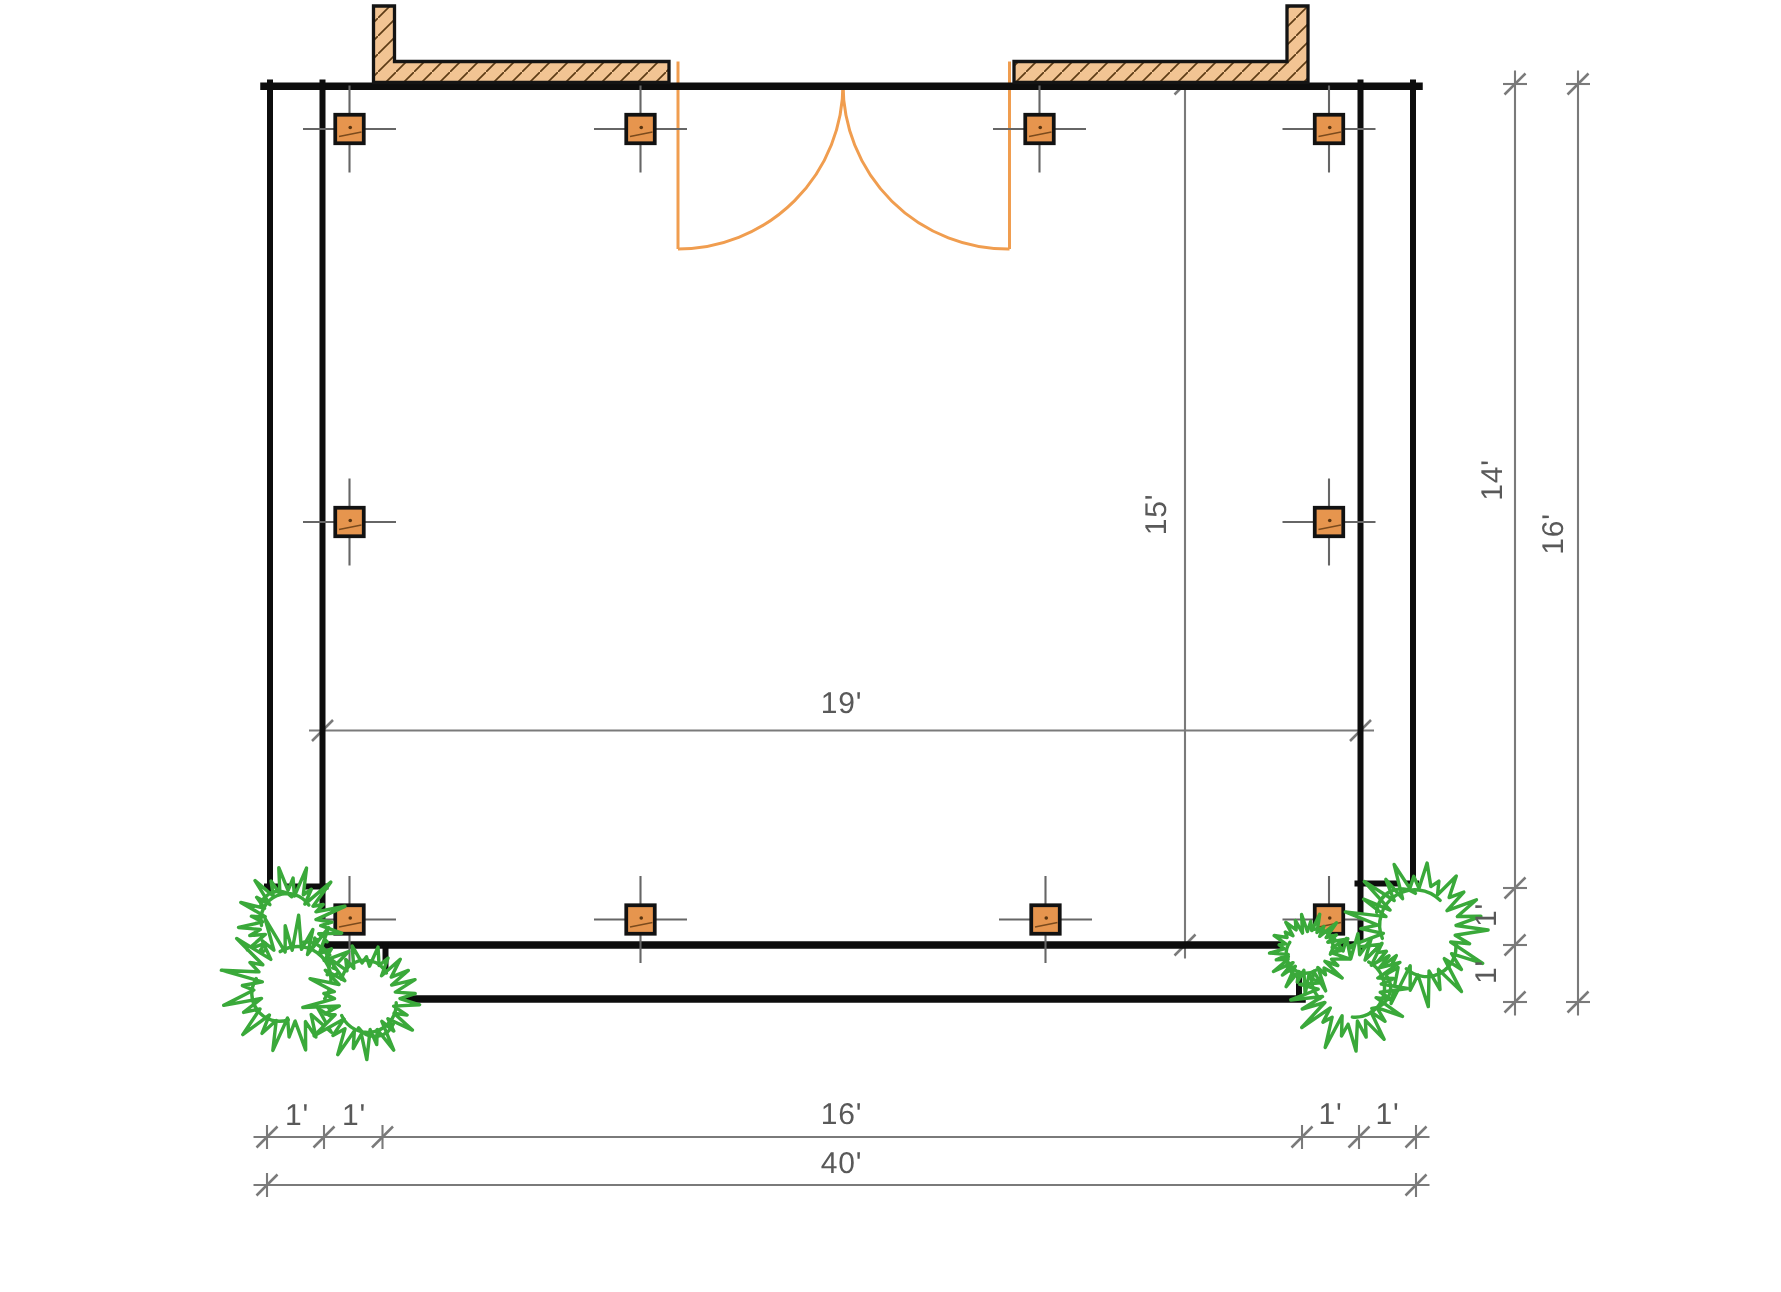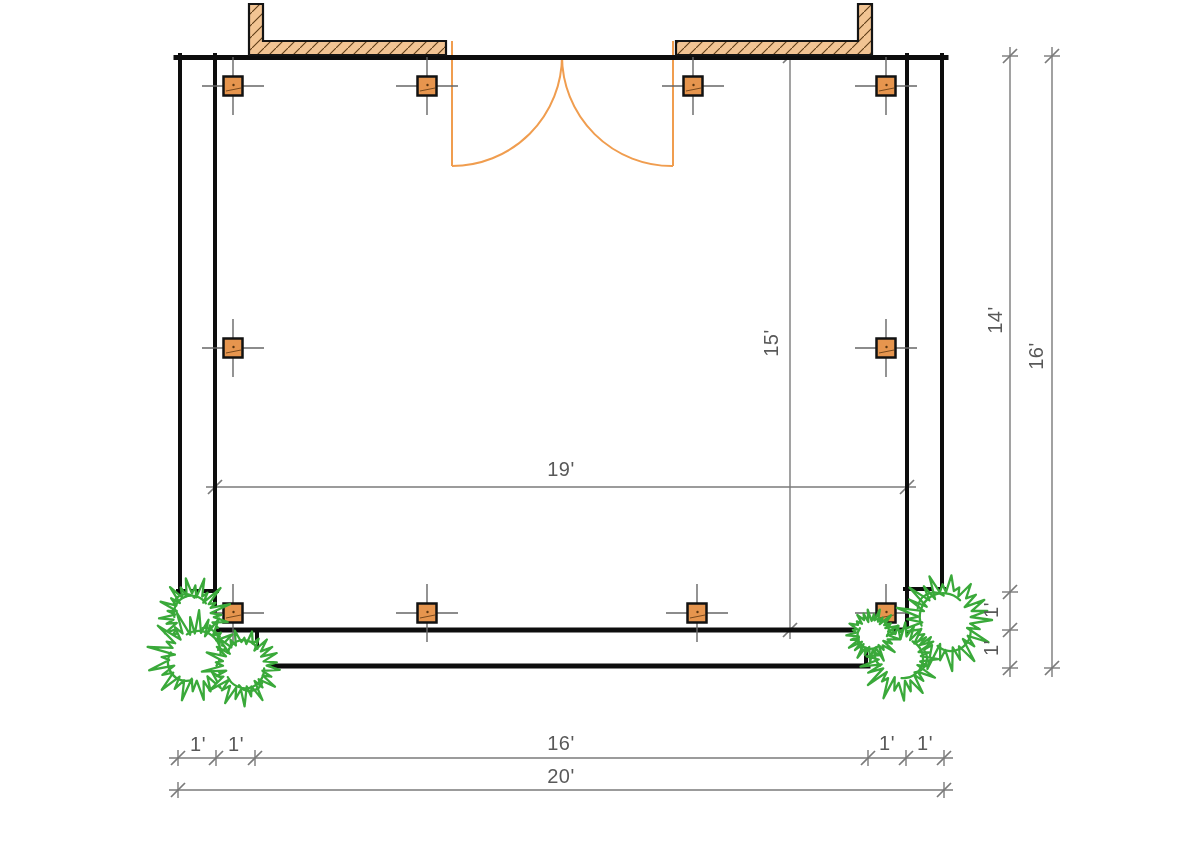--- a/index.html
+++ b/index.html
@@ -205,14 +205,14 @@
   <div class="dim-label v" style="left:771px;top:343px;">15'</div>
   <div class="dim-label v" style="left:995px;top:320px;">14'</div>
   <div class="dim-label v" style="left:991px;top:610px;">1'</div>
   <div class="dim-label v" style="left:991px;top:648px;">1'</div>
   <div class="dim-label v" style="left:1036px;top:356px;">16'</div>
   <div class="dim-label" style="left:198px;top:744px;">1'</div>
   <div class="dim-label" style="left:236px;top:744px;">1'</div>
   <div class="dim-label" style="left:561px;top:743px;">16'</div>
   <div class="dim-label" style="left:887px;top:743px;">1'</div>
   <div class="dim-label" style="left:925px;top:743px;">1'</div>
-  <div class="dim-label" style="left:561px;top:776px;">20'</div>
+  <div class="dim-label" style="left:561px;top:776px;">40'</div>
 </div>
 
 </body></html>

